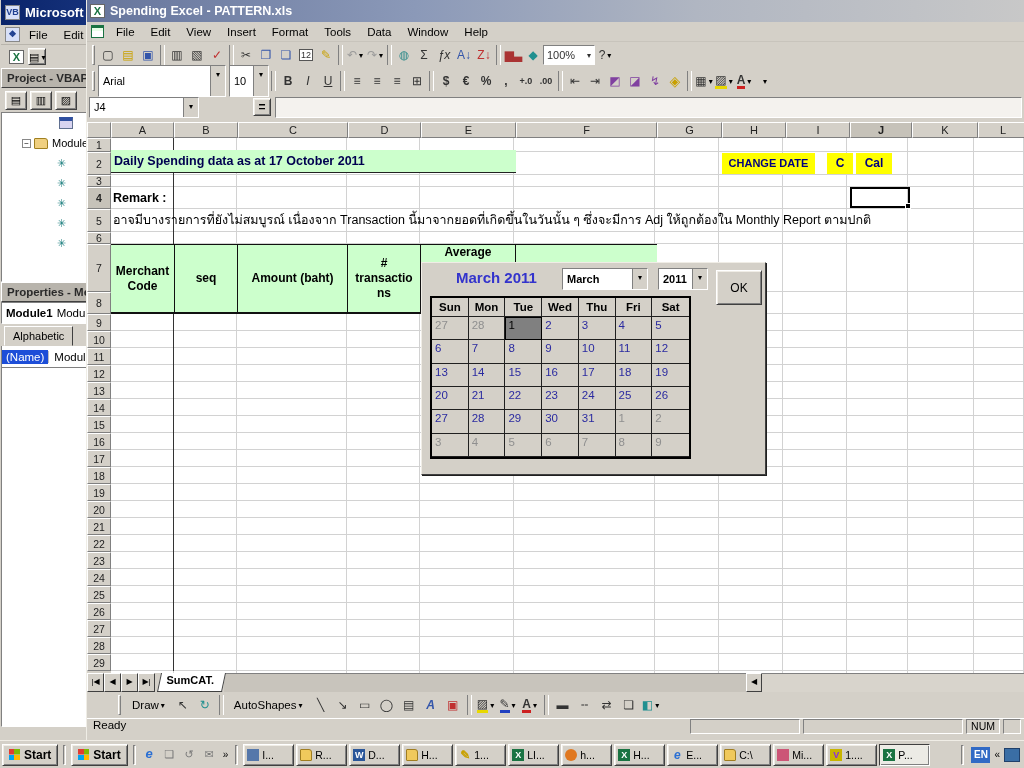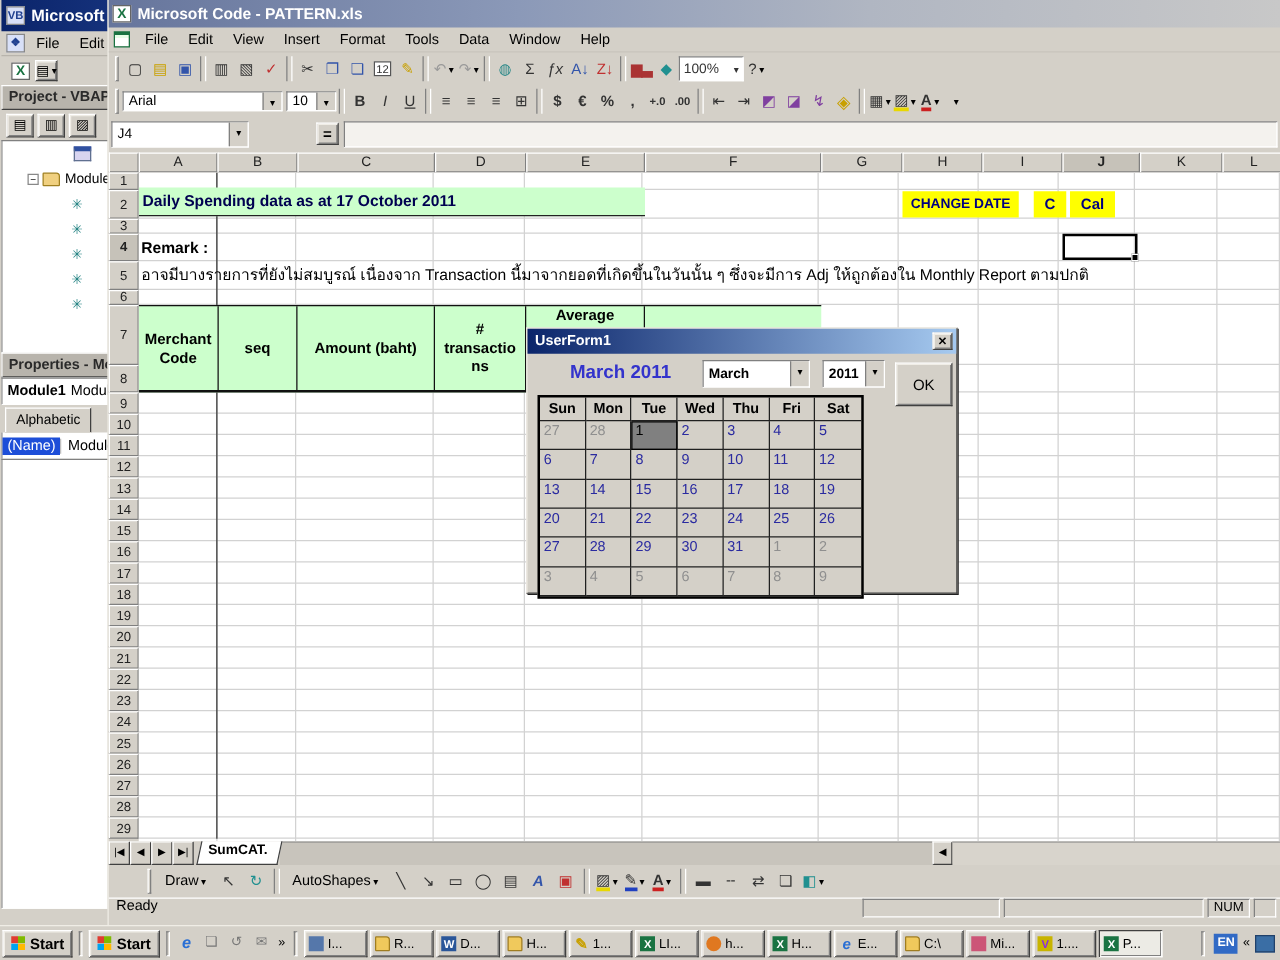--- a/index.html
+++ b/index.html
@@ -75,21 +75,21 @@
   .i-cht .g { color:#aa3333; letter-spacing:-1px; }
   .i-it .g { font-style:italic; }
   .i-txt .g { font-size:9px; font-weight:bold; }
   .i-cal .g { font-size:9px; border:1px solid #555; padding:0 1px; background:#fff; }
   .i-ubar .g { border-bottom:3px solid #e8d800; line-height:12px; }
   .i-rbar .g { border-bottom:3px solid #cc2020; line-height:12px; font-weight:bold; }
   .i-bbar .g { border-bottom:3px solid #2040c0; line-height:12px; }
   .tb.zoombox { width:52px; background:#fff; border:1px solid; border-color:#808080 #fff #fff #808080;
     font-size:11px; justify-content:space-between; padding:0 3px; }
   .combo { background:#fff; border:1px solid; border-color:#808080 #fff #fff #808080;
-    display:flex; align-items:center; font-size:11px; height:16px; }
+    display:flex; align-items:center; font-size:11px; height:32px; }
   .combo .cv { flex:1; padding-left:4px; white-space:nowrap; overflow:hidden; }
   .combo .ca { width:15px; height:100%; background:#d4d0c8; border-left:1px solid #808080;
     font-size:8px; text-align:center; line-height:18px; }
   .bold { font-weight:bold; } .ital { font-style:italic; } .undl { text-decoration:underline; }
   .xl-formula { height:28px; display:flex; align-items:center; gap:4px; padding:2px 2px 4px 2px; }
   .namebox { width:110px; height:21px; }
   .eq-btn { width:18px; height:18px; font-size:12px; font-weight:bold; text-align:center; line-height:16px; }
   .fx-field { flex:1; height:21px; background:#f4f2ee; border:1px solid;
     border-color:#808080 #fff #fff #808080; }
 
@@ -274,21 +274,21 @@
   <div class="name-row">
     <span class="name-key">(Name)</span>
     <span class="name-val">Module1</span>
   </div>
   <div class="props-body"></div>
 </div>
 
 <div id="excel-win">
   <div class="xl-title">
     <span class="xl-app-icon">X</span>
-    <span>Microsoft Code - PATTERN.xls</span>
+    <span>Spending Excel - PATTERN.xls</span>
   </div>
   <div class="xl-menubar">
     <span class="sheet-ic"></span>
     <span class="mi"><span>File</span></span>
       <span class="mi"><span>Edit</span></span>
       <span class="mi"><span>View</span></span>
       <span class="mi"><span>Insert</span></span>
       <span class="mi"><span>Format</span></span>
       <span class="mi"><span>Tools</span></span>
       <span class="mi"><span>Data</span></span>
@@ -738,24 +738,20 @@
   <div class="statusbar">
     <span class="status-msg">Ready</span>
     <span class="pane" style="width:110px;"></span>
     <span class="pane" style="width:160px;"></span>
     <span class="pane">NUM</span>
     <span class="pane" style="width:18px;"></span>
   </div>
 </div>
 
 <div id="userform">
-  <div class="uf-title">
-    <span>UserForm1</span>
-    <span class="uf-x raised">✕</span>
-  </div>
   <div class="uf-body">
     <span id="uf-month-label">March 2011</span>
     <span class="combo" id="uf-month-combo">
       <span class="cv">March</span>
         <span class="ca">▾</span>
     </span>
     <span class="combo" id="uf-year-combo">
       <span class="cv">2011</span>
         <span class="ca">▾</span>
     </span>

